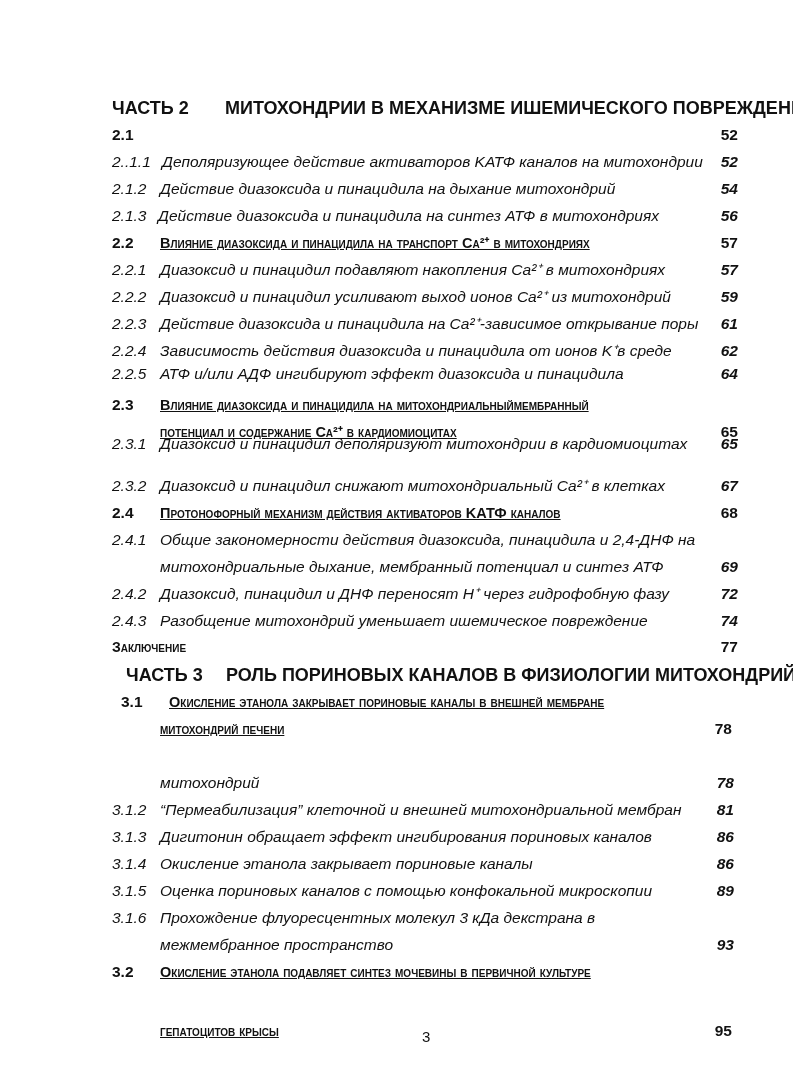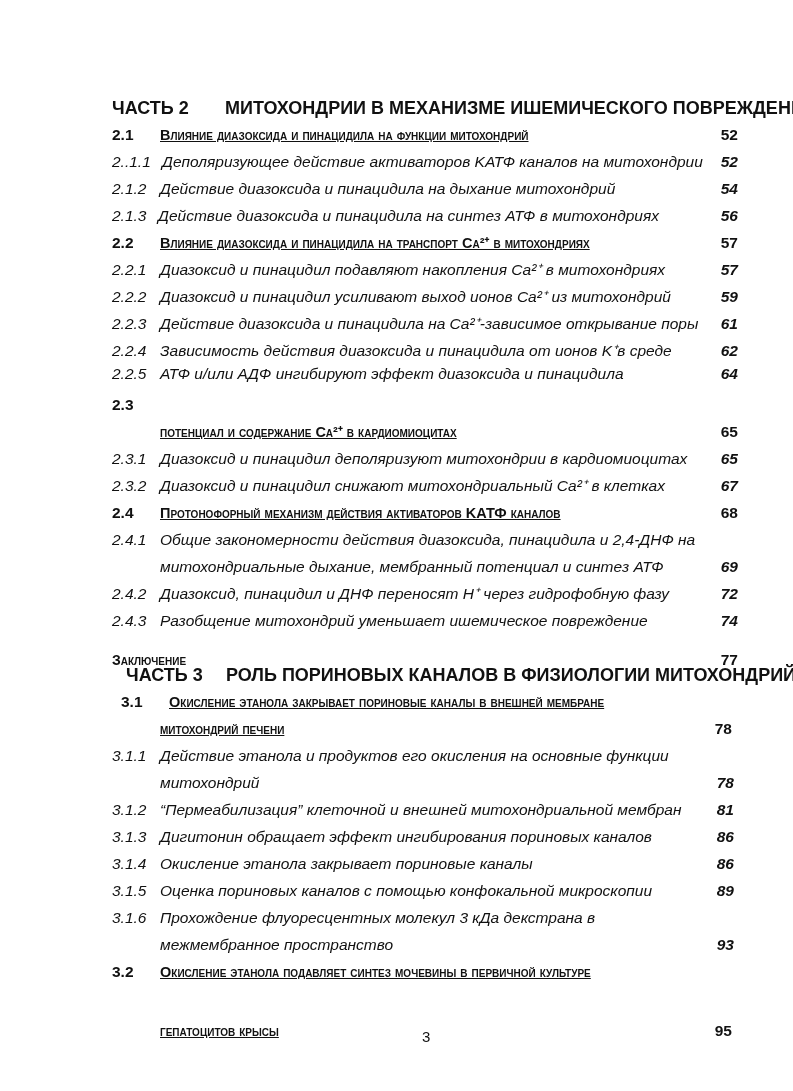--- a/index.html
+++ b/index.html
@@ -25,21 +25,20 @@
 
 <div class="page">
 
   <div class="row part" style="top:96px;">
     <span class="num">ЧАСТЬ 2</span>
     <span class="title">МИТОХОНДРИИ В МЕХАНИЗМЕ ИШЕМИЧЕСКОГО ПОВРЕЖДЕНИЯ</span>
   </div>
 
   <div class="row sec" style="top:97px;margin-top:26px;">
     <span class="num">2.1</span>
-    <span class="title">Влияние диазоксида и пинацидила на функции митохондрий</span>
     <span class="page-no">52</span>
   </div>
   <div class="row sub" style="top:150px;">
     <span class="num">2..1.1</span>
     <span class="title" style="left:50px;">Деполяризующее действие активаторов KАТФ каналов на митохондрии</span>
     <span class="page-no">52</span>
   </div>
   <div class="row sub" style="top:177px;">
     <span class="num">2.1.2</span>
     <span class="title">Действие диазоксида и пинацидила  на дыхание митохондрий</span>
@@ -75,28 +74,29 @@
     <span class="title">Зависимость действия диазоксида и пинацидила от ионов K⁺в среде</span>
     <span class="page-no">62</span>
   </div>
   <div class="row sub" style="top:362px;">
     <span class="num">2.2.5</span>
     <span class="title">АТФ и/или АДФ ингибируют эффект диазоксида и пинацидила</span>
     <span class="page-no">64</span>
   </div>
   <div class="row sec" style="top:393px;">
     <span class="num">2.3</span>
+    <span class="title">Влияние диазоксида и пинацидила на  митохондриальныймембранный</span>
     <span class="page-no"></span>
   </div>
   <div class="row sec" style="top:420px;">
     <span class="num"></span>
     <span class="title">потенциал и содержание Ca²⁺ в кардиомиоцитах</span>
     <span class="page-no">65</span>
   </div>
-  <div class="row sub" style="top:447px;">
+  <div class="row sub" style="top:432px;">
     <span class="num">2.3.1</span>
     <span class="title">Диазоксид и пинацидил деполяризуют митохондрии в кардиомиоцитах</span>
     <span class="page-no">65</span>
   </div>
   <div class="row sub" style="top:474px;">
     <span class="num">2.3.2</span>
     <span class="title">Диазоксид и пинацидил снижают митохондриальный Ca²⁺ в клетках</span>
     <span class="page-no">67</span>
   </div>
   <div class="row sec" style="top:501px;">
@@ -117,44 +117,39 @@
   <div class="row sub" style="top:582px;">
     <span class="num">2.4.2</span>
     <span class="title">Диазоксид, пинацидил и ДНФ переносят H⁺ через гидрофобную фазу</span>
     <span class="page-no">72</span>
   </div>
   <div class="row sub" style="top:609px;">
     <span class="num">2.4.3</span>
     <span class="title">Разобщение митохондрий уменьшает ишемическое повреждение</span>
     <span class="page-no">74</span>
   </div>
-  <div class="row concl" style="top:608px;margin-top:14px;transform:translateY(26px);">
+  <div class="row concl" style="top:608px;margin-top:1px;transform:translateY(26px);">
     <span class="title">Заключение</span>
     <span class="page-no">77</span>
   </div>
 
   <div class="row part" style="top:663px;left:126px;width:612px;">
     <span class="num">ЧАСТЬ 3</span>
     <span class="title" style="left:100px;">РОЛЬ ПОРИНОВЫХ КАНАЛОВ В ФИЗИОЛОГИИ МИТОХОНДРИЙ</span>
   </div>
 
   <div class="row sec" style="top:690px;width:620px;margin-left:9px;">
     <span class="num">3.1</span>
     <span class="title">Окисление этанола закрывает пориновые каналы в внешней мембране</span>
     <span class="page-no"></span>
   </div>
   <div class="row sec" style="top:717px;width:620px;">
     <span class="num"></span>
     <span class="title">митохондрий печени</span>
     <span class="page-no">78</span>
-  </div>
-  <div class="row sub" style="top:744px;width:622px;">
-    <span class="num">3.1.1</span>
-    <span class="title">Действие этанола и продуктов его окисления на основные функции</span>
-    <span class="page-no"></span>
   </div>
   <div class="row sub" style="top:771px;width:622px;">
     <span class="num"></span>
     <span class="title">митохондрий</span>
     <span class="page-no">78</span>
   </div>
   <div class="row sub" style="top:798px;width:622px;">
     <span class="num">3.1.2</span>
     <span class="title">“Пермеабилизация” клеточной и внешней митохондриальной мембран</span>
     <span class="page-no">81</span>

